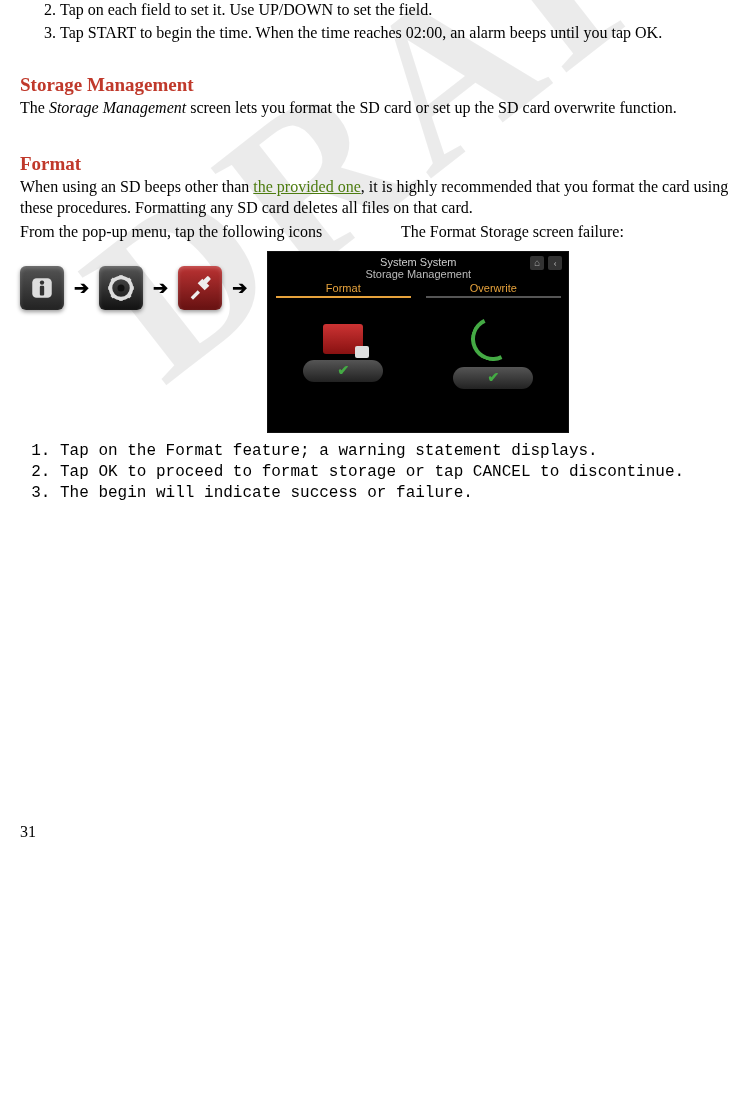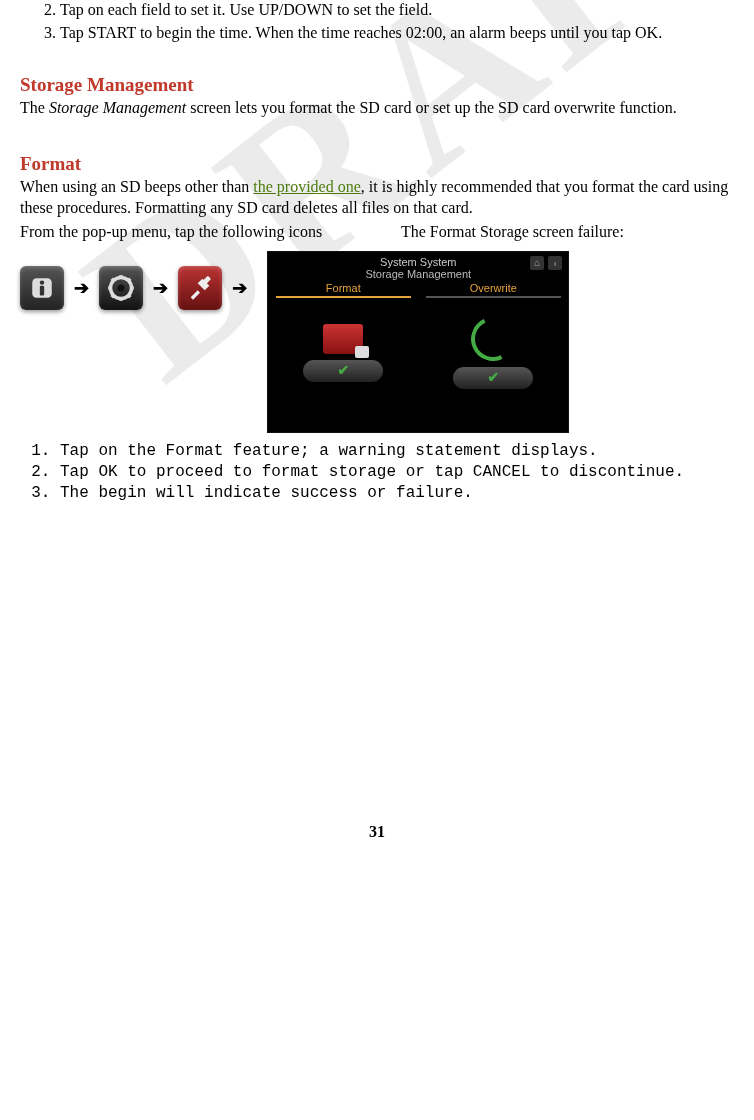--- a/index.html
+++ b/index.html
@@ -174,24 +174,23 @@
     border-radius:2px;
     display:flex;align-items:center;justify-content:center;
     color:#aaa;font-size:10px;
   }
   ol.steps {
     margin: 8px 0 0 0;
     padding-left: 40px;
   }
   ol.steps li { line-height: 1.3; font-family: Liberation Mono, monospace; }
   .page-num {
-    text-align: center;
+    text-align: left;
     margin-top: 320px;
     font-size: 16px;
-    font-weight: bold;
   }
 </style>
 </head>
 <body>
 
 <div class="watermark">DRAFT</div>
 
 <div class="content">
 
 <ol class="initial" start="2">

